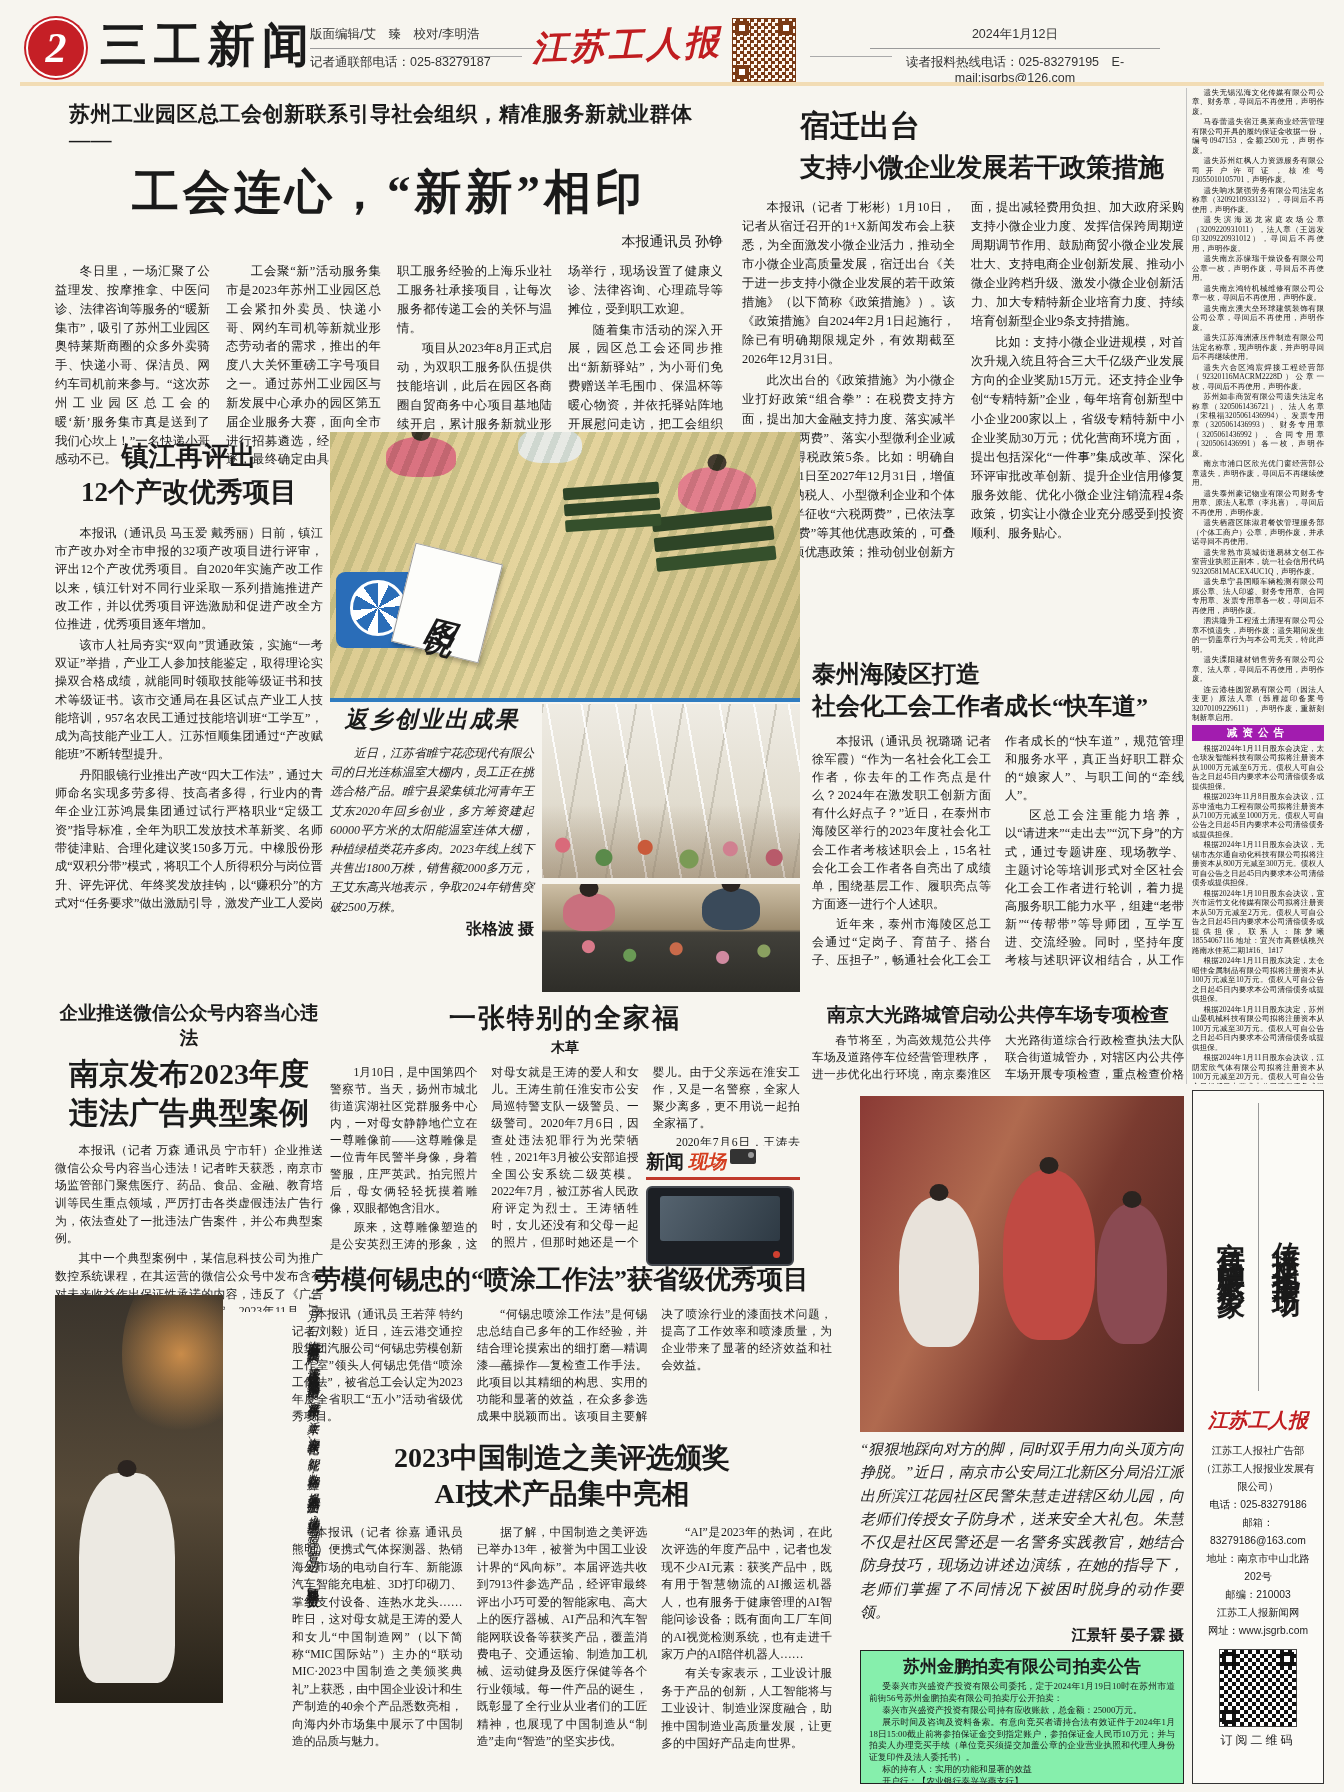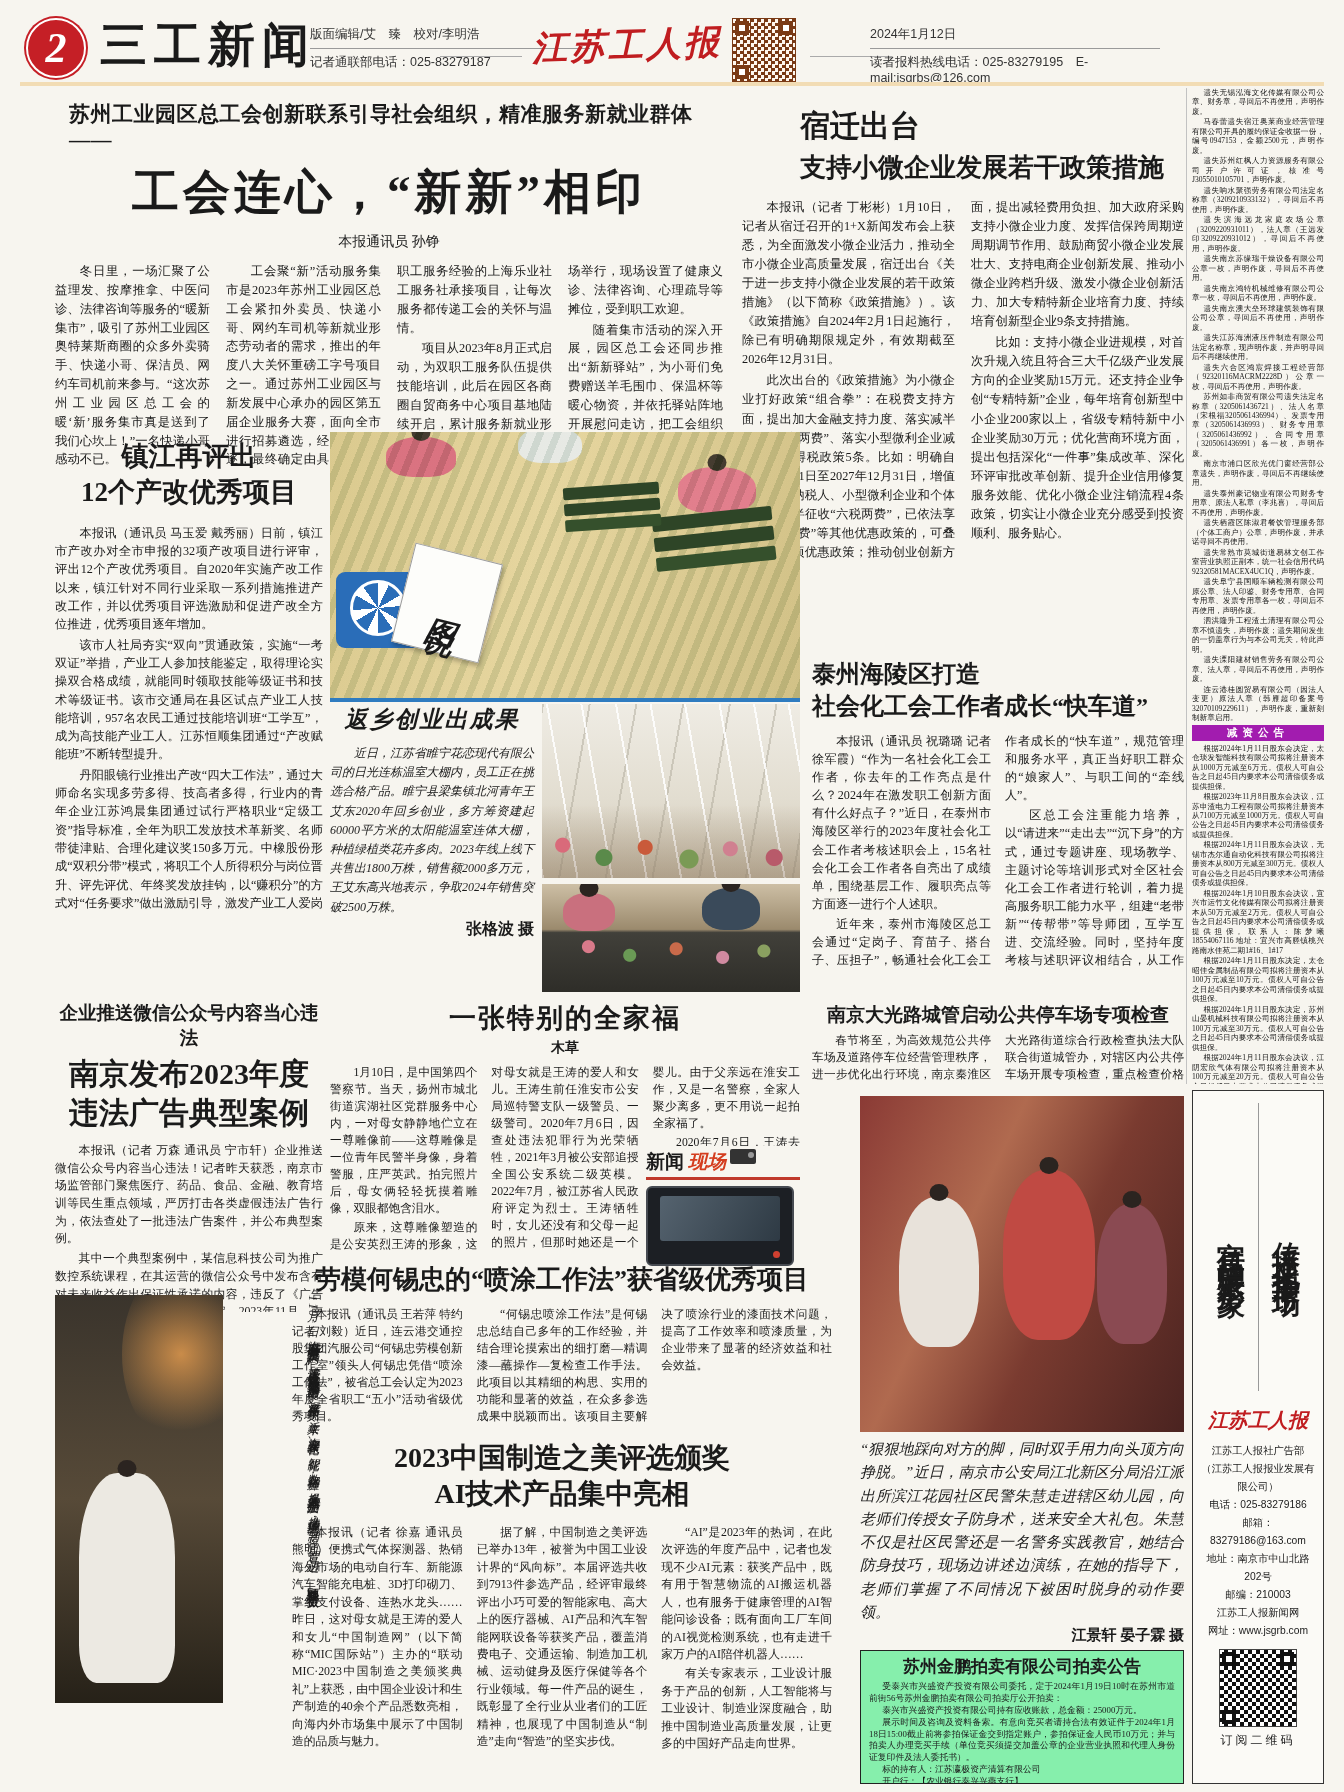--- a/index.html
+++ b/index.html
@@ -17,37 +17,37 @@
   .section-title{position:absolute;left:80px;top:0;font-size:47px;font-weight:700;letter-spacing:7px;}
   .banner-meta{position:absolute;left:290px;top:12px;width:280px;font-size:12.5px;color:#333;
     font-family:"Liberation Sans",sans-serif;}
   .banner-meta .rule{border-bottom:1px solid #9a9a9a;margin:5px 0;}
   .dash{position:absolute;top:42px;border-top:1px solid #aaa;}
   .dash-l{left:420px;width:82px;}
   .dash-r{left:790px;width:82px;}
   .masthead{position:absolute;left:512px;top:8px;color:#c01d20;font-size:35px;font-weight:700;font-style:italic;
     letter-spacing:3px;transform:rotate(-2deg);}
   .banner-qr{position:absolute;left:712px;top:4px;width:62px;height:62px;}
-  .banner-right{position:absolute;left:850px;top:12px;width:290px;text-align:left;font-size:12.5px;
+  .banner-right{position:absolute;left:850px;top:12px;width:290px;text-align:center;font-size:12.5px;
     font-family:"Liberation Sans",sans-serif;color:#333;}
   .banner-right .rule{border-bottom:1px solid #9a9a9a;margin:5px 0;}
   .banner-hr{position:absolute;left:0;right:0;top:68px;height:4px;background:#f2dcb4;}
 
   
   .qr{position:relative;background:repeating-conic-gradient(#111 0% 25%,#fff 0% 50%) 0 0/8px 8px;border:1px solid #444;}
   .qr::before,.qr::after,.qr .m{content:'';position:absolute;width:14px;height:14px;border:4px solid #111;background:#fff;box-sizing:border-box;}
   .qr::before{left:2px;top:2px;} .qr::after{right:2px;top:2px;} .qr .m{left:2px;bottom:2px;}
   .qr.brown{background:repeating-conic-gradient(#7a3a15 0% 25%,#fff7ee 0% 50%) 0 0/7px 7px;border-color:#7a3a15;}
   .qr.brown::before,.qr.brown::after,.qr.brown .m{border-color:#7a3a15;}
 
   
   #lead{position:absolute;left:55px;top:100px;width:668px;height:330px;}
   .lead-kicker{font-size:21px;font-weight:700;padding-left:14px;letter-spacing:.5px;}
   .lead-title{font-size:47px;font-weight:700;text-align:center;letter-spacing:4px;margin-top:8px;}
-  .lead-byline{text-align:center;font-size:14px;margin-top:9px;}
+  .lead-byline{text-align:right;font-size:14px;margin-top:9px;}
   .lead-body{margin-top:11px;height:212px;column-count:4;column-gap:16px;font-size:12.4px;line-height:1.52;}
 
   
   #suqian{position:absolute;left:742px;top:106px;width:442px;height:548px;}
   .sq-head{padding-left:58px;}
   .sq-t1{font-size:30px;font-weight:700;}
   .sq-t2{font-size:26px;font-weight:700;margin-top:3px;}
   .sq-body{margin-top:13px;column-count:2;column-gap:16px;font-size:12.3px;line-height:1.55;height:430px;}
 
   
@@ -426,21 +426,21 @@
     <div class="pc-credit">江景轩 晏子霖 摄</div>
   </div>
 
   <div id="auction">
     <div class="auc-title">苏州金鹏拍卖有限公司拍卖公告</div>
     <div class="auc-body">
 
     <p>受泰兴市兴盛资产投资有限公司委托，定于2024年1月19日10时在苏州市道前街56号苏州金鹏拍卖有限公司拍卖厅公开拍卖：</p>
         <p>泰兴市兴盛资产投资有限公司持有应收账款，总金额：25000万元。</p>
         <p>展示时间及咨询及资料备索。有意向竞买者请持合法有效证件于2024年1月18日15:00截止前将参拍保证金交到指定账户，参拍保证金人民币10万元；并与拍卖人办理竞买手续（单位竞买须提交加盖公章的企业营业执照和代理人身份证复印件及法人委托书）。</p>
-        <p>标的持有人：江苏瀛极资产清算有限公司</p>
+        <p>标的持有人：实用的功能和显著的效益</p>
         <p>开户行：【农业银行泰兴兴燕支行】</p>
       </div>
   </div>
 
   <div id="vad">
     <div class="vad-big">
       <div class="vad-col vad-col-right">传播文化拓展市场</div>
       <div class="vad-col">宣传品牌展示形象</div>
     </div>
     <div class="vad-logo">江苏工人报</div>

